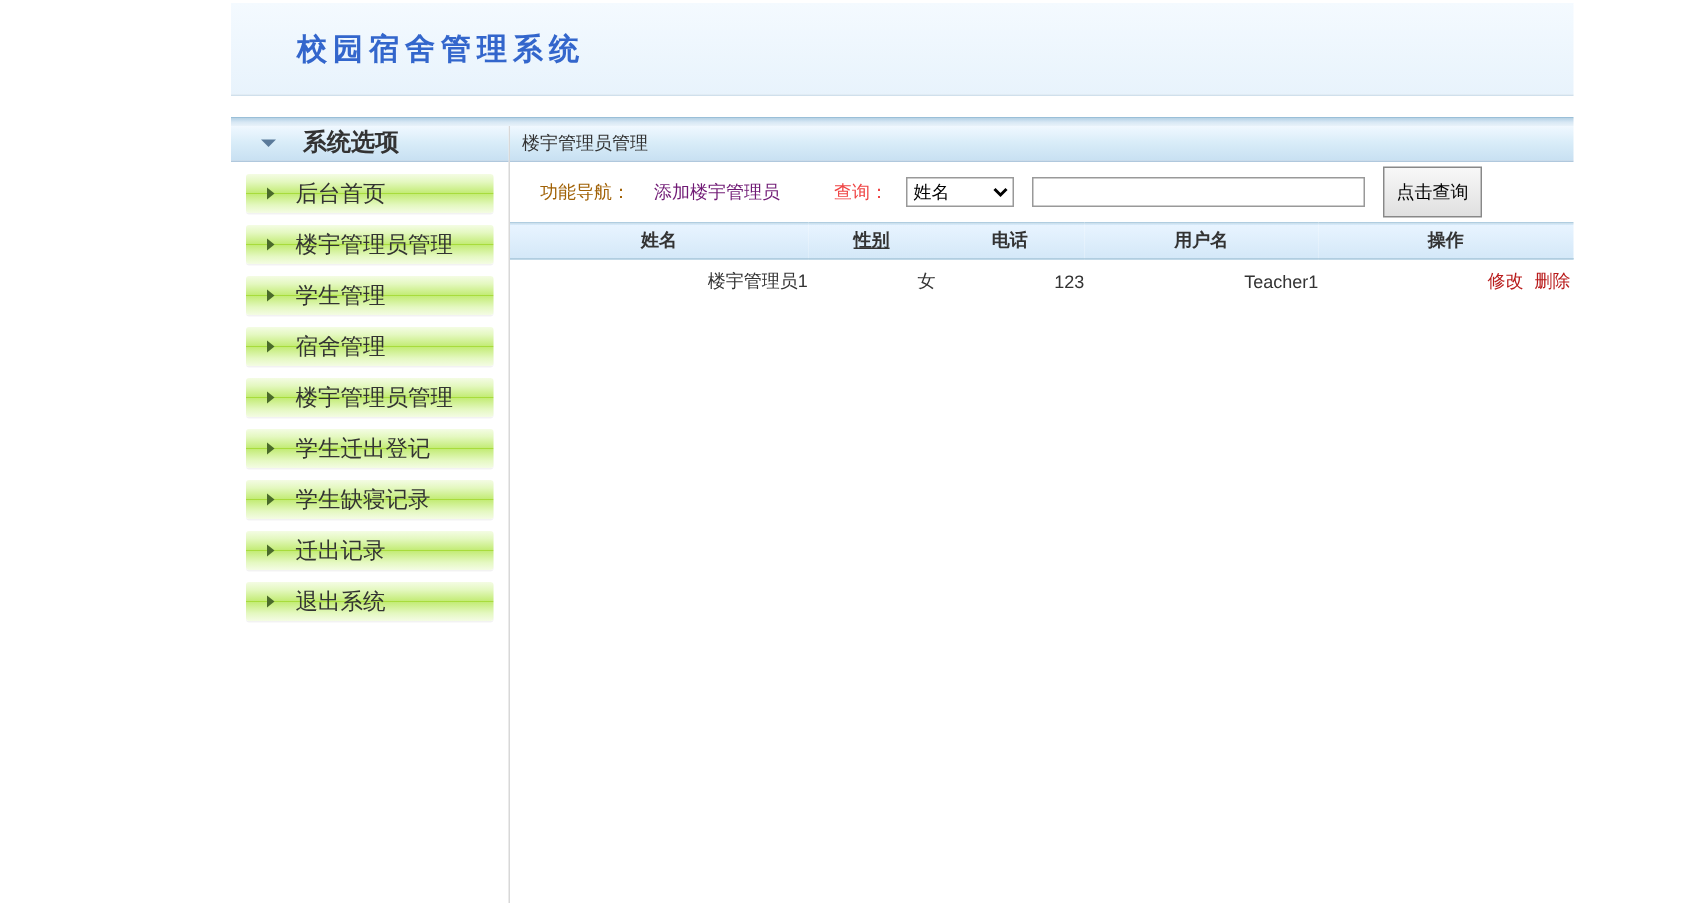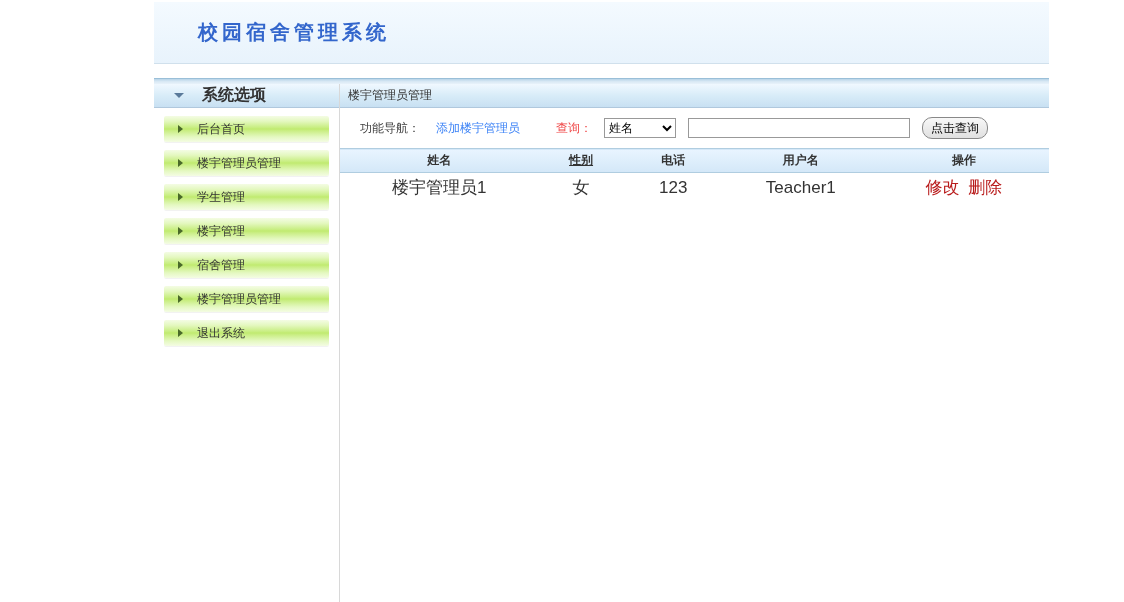--- a/index.html
+++ b/index.html
@@ -125,21 +125,21 @@
     .menu-item-arrow {
       width: 0;
       height: 0;
       border-top: 4px solid transparent;
       border-bottom: 4px solid transparent;
       border-left: 5px solid #4a6a2a;
       margin-right: 14px;
     }
     .menu-item-text {
       color: #333;
-      font-size: 12px;
+      font-size: 15px;
     }
     .main-panel {
       flex: 1;
       padding-left: 12px;
       min-height: 520px;
     }
     .panel-header {
       height: 24px;
       background: linear-gradient(to bottom, #f0f8ff 0%, #d8ecf8 50%, #c8e0f2 100%);
       border-bottom: 1px solid #b0c8dd;
@@ -151,24 +151,24 @@
       margin-left: -12px;
     }
     .function-bar {
       height: 40px;
       display: flex;
       align-items: center;
       padding-left: 8px;
       gap: 8px;
     }
     .function-label {
-      color: #404040;
+      color: #a16207;
     }
     .add-link {
-      color: #3b82f6;
+      color: #701a75;
       margin-right: 28px;
       margin-left: 8px;
       cursor: pointer;
     }
     .search-label {
       color: #ef4444;
     }
     .search-select {
       border: 1px solid #999;
       height: 20px;
@@ -181,48 +181,48 @@
       border: 1px solid #999;
       height: 20px;
       width: 222px;
       font-size: 12px;
       padding: 0 4px;
       margin-left: 4px;
     }
     .search-button {
       border: 1px solid #888;
       background: linear-gradient(to bottom, #f8f8f8, #e0e0e0);
-      height: 22px;
+      height: 34px;
       padding: 0 8px;
       font-size: 12px;
       cursor: pointer;
       margin-left: 4px;
-      border-radius: 10px;
+      border-radius: 0;
     }
     .data-table {
       width: 100%;
       margin-left: -12px;
       width: calc(100% + 12px);
       border-collapse: collapse;
     }
     .data-table thead tr {
       background: linear-gradient(to bottom, #e8f4ff 0%, #d4e8f8 100%);
       border-top: 1px solid #b0cde0;
       border-bottom: 1px solid #b0cde0;
     }
     .data-table th {
       font-weight: bold;
       color: #333;
       font-size: 12px;
       height: 24px;
       text-align: center;
     }
     .data-table td {
-      text-align: center;
-      font-size: 17px;
+      text-align: right;
+      font-size: 12px;
       height: 30px;
       color: #333;
     }
     .action-link {
       color: #b91c1c;
       cursor: pointer;
       margin: 0 2px;
     }
     .col-name { width: 28%; }
     .col-gender { width: 12%; text-decoration: underline; }
@@ -258,29 +258,37 @@
           <div class="menu-item">
             <span class="menu-item-arrow"></span>
             <span class="menu-item-text">楼宇管理员管理</span>
           </div>
           <div class="menu-item">
             <span class="menu-item-arrow"></span>
             <span class="menu-item-text">学生管理</span>
           </div>
           <div class="menu-item">
             <span class="menu-item-arrow"></span>
-            <span class="menu-item-text">楼宇管理</span>
-          </div>
-          <div class="menu-item">
-            <span class="menu-item-arrow"></span>
             <span class="menu-item-text">宿舍管理</span>
           </div>
           <div class="menu-item">
             <span class="menu-item-arrow"></span>
             <span class="menu-item-text">楼宇管理员管理</span>
+          </div>
+          <div class="menu-item">
+            <span class="menu-item-arrow"></span>
+            <span class="menu-item-text">学生迁出登记</span>
+          </div>
+          <div class="menu-item">
+            <span class="menu-item-arrow"></span>
+            <span class="menu-item-text">学生缺寝记录</span>
+          </div>
+          <div class="menu-item">
+            <span class="menu-item-arrow"></span>
+            <span class="menu-item-text">迁出记录</span>
           </div>
           <div class="menu-item">
             <span class="menu-item-arrow"></span>
             <span class="menu-item-text">退出系统</span>
           </div>
         </div>
       </div>
 
       <div class="main-panel">
         <div class="panel-header">楼宇管理员管理</div>

